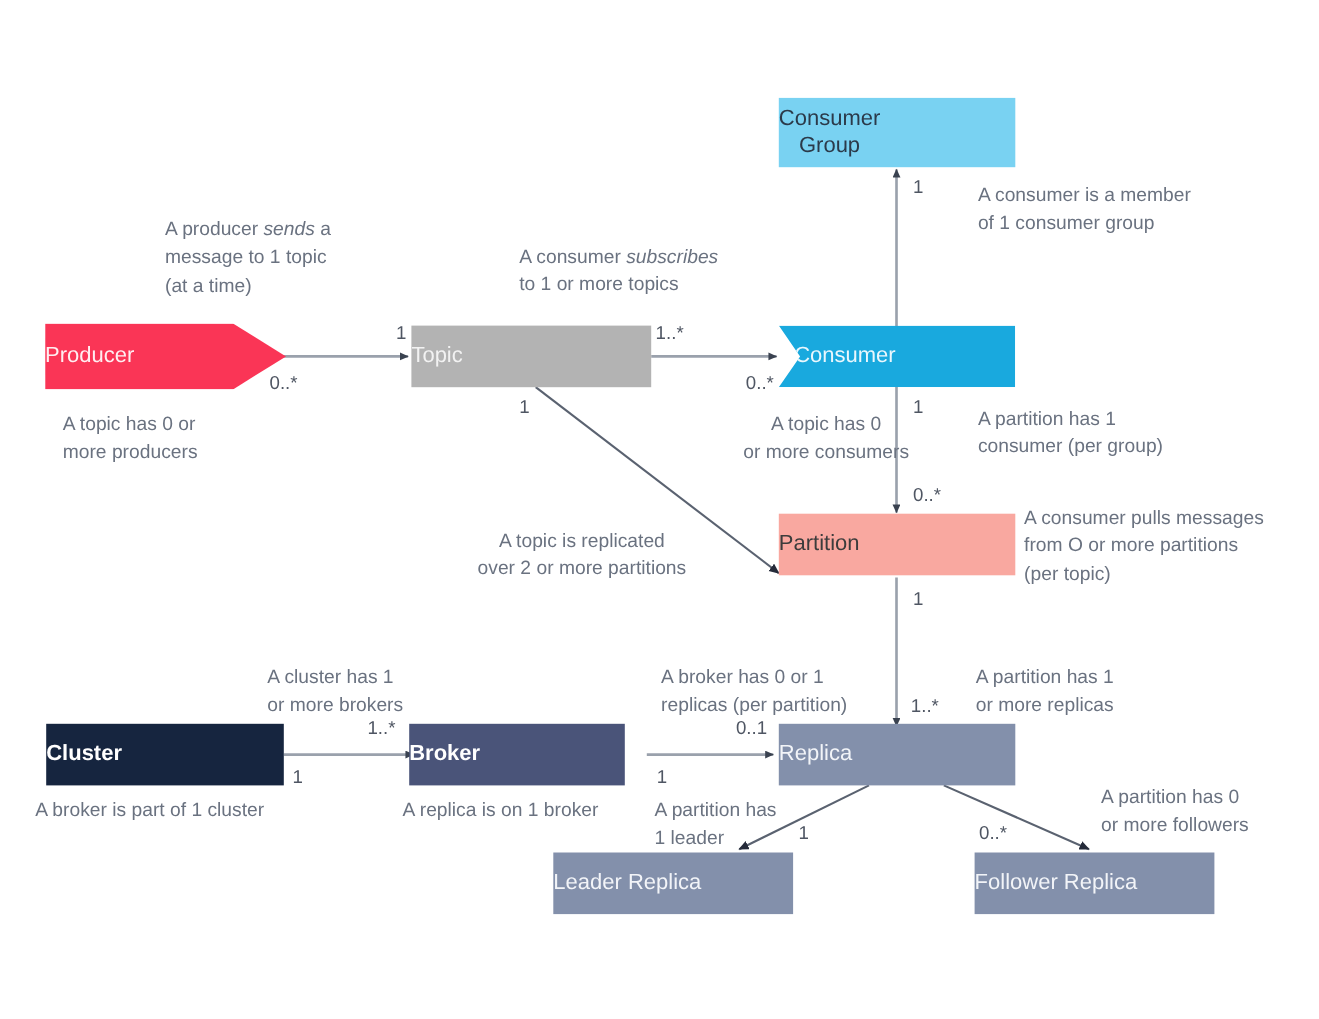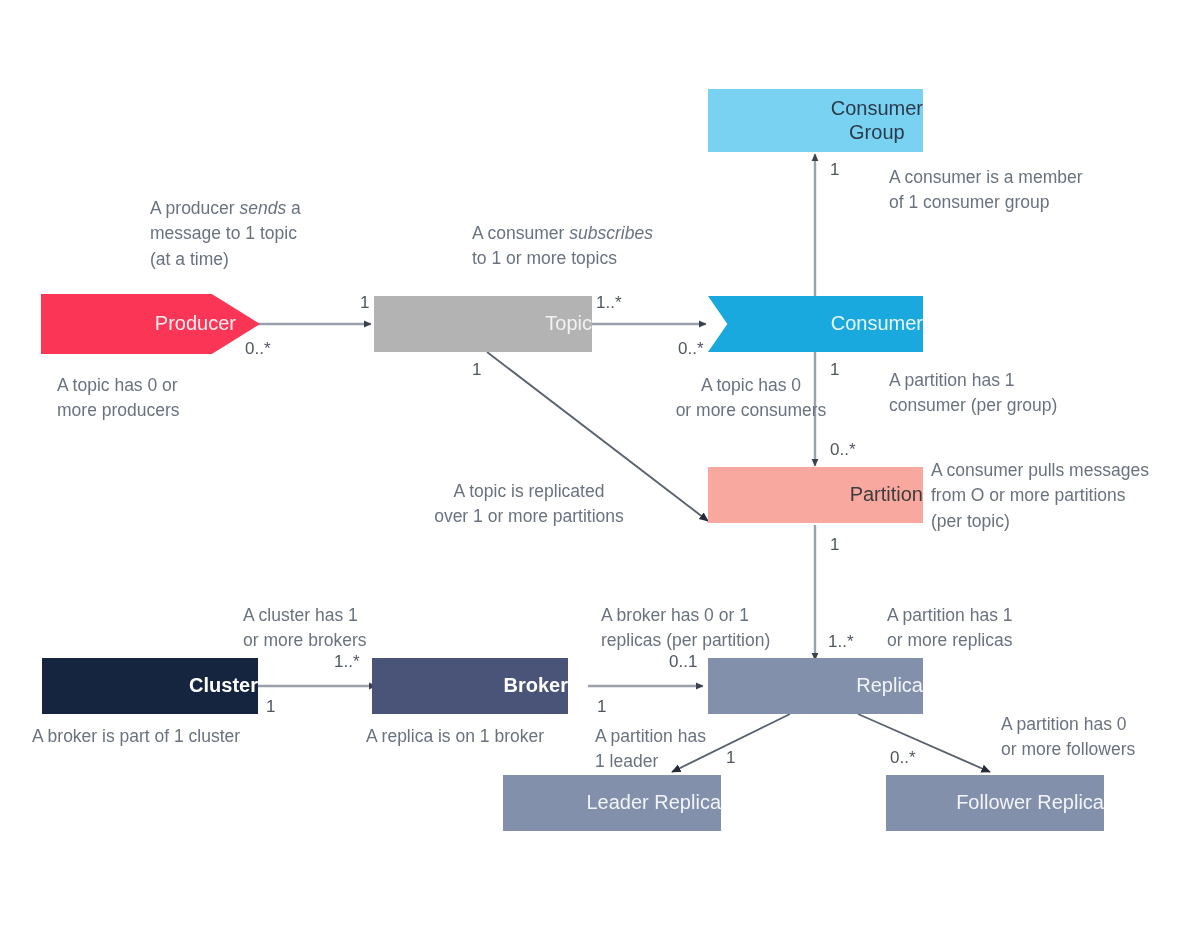--- a/index.html
+++ b/index.html
@@ -17,21 +17,21 @@
   svg#wires{
     position:absolute;
     left:0;top:0;
     width:1199px;height:926px;
     pointer-events:none;
   }
   .node{
     position:absolute;
     display:flex;
     align-items:center;
-    justify-content:flex-end;
+    justify-content:flex-start;
     text-align:center;
     box-sizing:border-box;
     line-height:1.18;
   }
   .node span{display:block;}
 
   
   .n-consumer-group{
     background:#79D2F2;
     color:#2b3a4a;
@@ -195,21 +195,21 @@
 or more consumers</div>
 
   <div class="note" style="left:889px; top:368px; width:300px;">A partition has 1
 consumer (per group)</div>
 
   <div class="note" style="left:931px; top:458px; width:268px;">A consumer pulls messages
 from O or more partitions
 (per topic)</div>
 
   <div class="note" style="left:404px; top:479px; width:250px; text-align:center;">A topic is replicated
-over 1 or more partitions</div>
+over 2 or more partitions</div>
 
   <div class="note" style="left:243px; top:603px; width:220px;">A cluster has  1
 or more brokers</div>
 
   <div class="note" style="left:601px; top:603px; width:220px;">A broker has  0 or 1
 replicas (per partition)</div>
 
   <div class="note" style="left:887px; top:603px; width:240px;">A partition has  1
 or more replicas</div>
 

